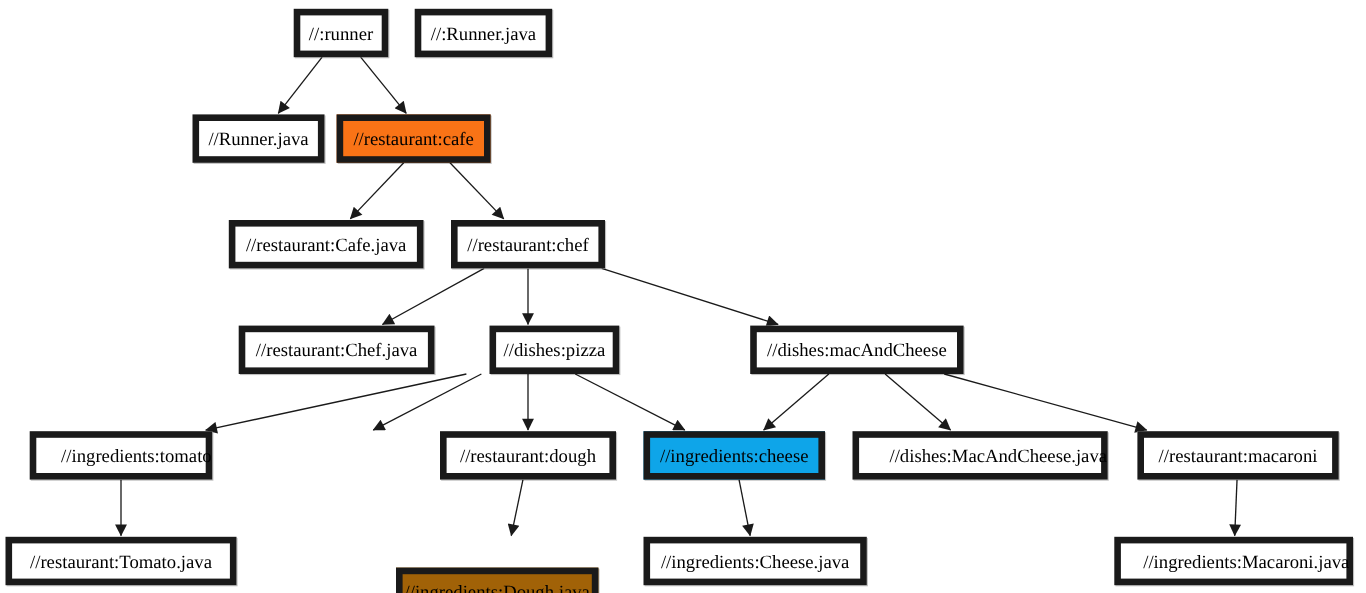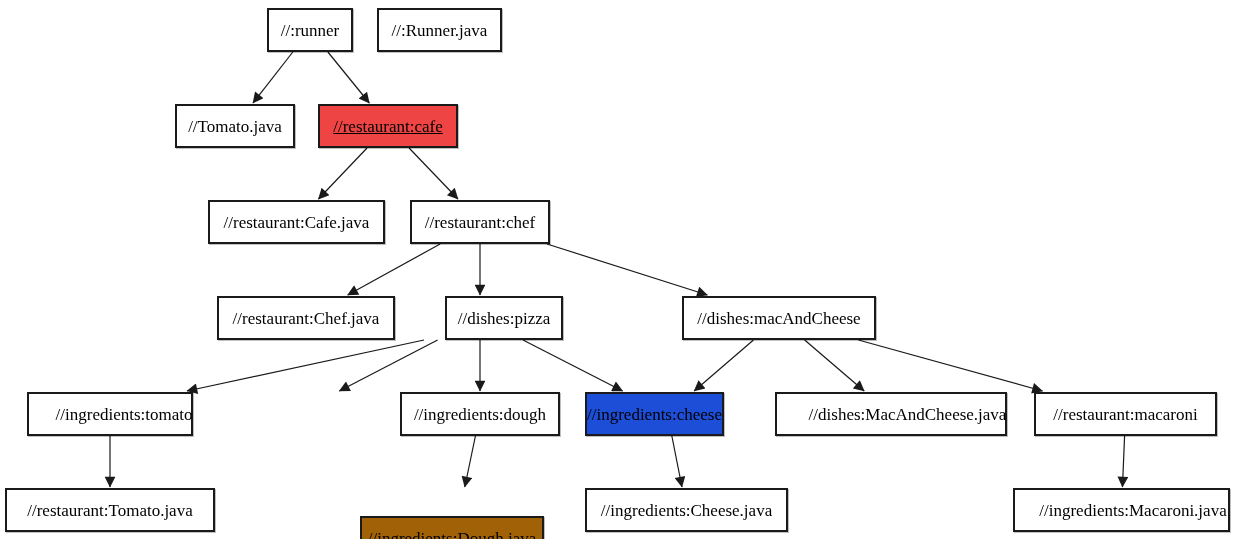--- a/index.html
+++ b/index.html
@@ -17,21 +17,21 @@
   }
   .graph-canvas svg {
     position: absolute;
     left: 0;
     top: 0;
     pointer-events: none;
   }
   .node {
     position: absolute;
     box-sizing: border-box;
-    border: 2px solid #eab308;
+    border: 6px solid #eab308;
     background: #ffffff;
     color: #000000;
     display: flex;
     align-items: center;
     justify-content: center;
     font-size: 17px;
     line-height: 1;
     white-space: nowrap;
     box-shadow: 1px 1px 0 rgba(0,0,0,0.25);
   }
@@ -60,29 +60,29 @@
       <line x1="753.4479166666666" y1="340" x2="694.2135416666666" y2="391" stroke="#1a1a1a" stroke-width="1.2" marker-end="url(#arrowhead)"></line>
       <line x1="804.6666666666666" y1="340" x2="864.1666666666666" y2="391" stroke="#1a1a1a" stroke-width="1.2" marker-end="url(#arrowhead)"></line>
       <line x1="858.40625" y1="340" x2="1042.484375" y2="391" stroke="#1a1a1a" stroke-width="1.2" marker-end="url(#arrowhead)"></line>
       <line x1="110" y1="436" x2="110" y2="487" stroke="#1a1a1a" stroke-width="1.2" marker-end="url(#arrowhead)"></line>
       <line x1="475.4166666666667" y1="436" x2="464.7916666666667" y2="487" stroke="#1a1a1a" stroke-width="1.2" marker-end="url(#arrowhead)"></line>
       <line x1="671.8541666666666" y1="436" x2="681.9479166666666" y2="487" stroke="#1a1a1a" stroke-width="1.2" marker-end="url(#arrowhead)"></line>
       <line x1="1124.5833333333333" y1="436" x2="1122.4583333333333" y2="487" stroke="#1a1a1a" stroke-width="1.2" marker-end="url(#arrowhead)"></line>
     </svg>
     <div class="node" style="left: 267px; top: 8px; width: 86px; height: 44px; background: rgb(255, 255, 255); border-color: rgb(26, 26, 26);">//:runner</div>
     <div class="node" style="left: 377px; top: 8px; width: 125px; height: 44px; background: rgb(255, 255, 255); border-color: rgb(26, 26, 26);">//:Runner.java</div>
-    <div class="node" style="left: 175px; top: 104px; width: 120px; height: 44px; background: rgb(255, 255, 255); border-color: rgb(26, 26, 26);">//Tomato.java</div>
-    <div class="node" style="left: 318px; top: 104px; width: 140px; height: 44px; background: #ef4444; border-color: rgb(26, 26, 26); text-decoration: underline;">//restaurant:cafe</div>
+    <div class="node" style="left: 175px; top: 104px; width: 120px; height: 44px; background: rgb(255, 255, 255); border-color: rgb(26, 26, 26);">//Runner.java</div>
+    <div class="node" style="left: 306px; top: 104px; width: 140px; height: 44px; background: #f97316; border-color: rgb(26, 26, 26);">//restaurant:cafe</div>
     <div class="node" style="left: 208px; top: 200px; width: 177px; height: 44px; background: rgb(255, 255, 255); border-color: rgb(26, 26, 26);">//restaurant:Cafe.java</div>
     <div class="node" style="left: 410px; top: 200px; width: 140px; height: 44px; background: rgb(255, 255, 255); border-color: rgb(26, 26, 26);">//restaurant:chef</div>
     <div class="node" style="left: 217px; top: 296px; width: 178px; height: 44px; background: rgb(255, 255, 255); border-color: rgb(26, 26, 26);">//restaurant:Chef.java</div>
     <div class="node" style="left: 421px; top: 296px; width: 118px; height: 44px; background: rgb(255, 255, 255); border-color: rgb(26, 26, 26); margin-left: 24px;">//dishes:pizza</div>
     <div class="node" style="left: 682px; top: 296px; width: 194px; height: 44px; background: rgb(255, 255, 255); border-color: rgb(26, 26, 26);">//dishes:macAndCheese</div>
     <div class="node" style="left: 27px; top: 392px; width: 166px; height: 44px; background: rgb(255, 255, 255); border-color: rgb(26, 26, 26); padding-left: 28px;">//ingredients:tomato</div>
-    <div class="node" style="left: 400px; top: 392px; width: 160px; height: 44px; background: rgb(255, 255, 255); border-color: rgb(26, 26, 26);">//ingredients:dough</div>
-    <div class="node" style="left: 585px; top: 392px; width: 139px; height: 44px; background: #1d4ed8; border-color: rgb(26, 26, 26);">//ingredients:cheese</div>
+    <div class="node" style="left: 400px; top: 392px; width: 160px; height: 44px; background: rgb(255, 255, 255); border-color: rgb(26, 26, 26);">//restaurant:dough</div>
+    <div class="node" style="left: 585px; top: 392px; width: 165px; height: 44px; background: #0ea5e9; border-color: rgb(26, 26, 26);">//ingredients:cheese</div>
     <div class="node" style="left: 775px; top: 392px; width: 232px; height: 44px; background: rgb(255, 255, 255); border-color: rgb(26, 26, 26); padding-left: 33px;">//dishes:MacAndCheese.java</div>
     <div class="node" style="left: 1034px; top: 392px; width: 183px; height: 44px; background: rgb(255, 255, 255); border-color: rgb(26, 26, 26);">//restaurant:macaroni</div>
     <div class="node" style="left: 5px; top: 488px; width: 210px; height: 44px; background: rgb(255, 255, 255); border-color: rgb(26, 26, 26);">//restaurant:Tomato.java</div>
     <div class="node" style="left: 360px; top: 488px; width: 184px; height: 44px; background: #a16207; border-color: rgb(26, 26, 26); margin-top: 28px;">//ingredients:Dough.java</div>
     <div class="node" style="left: 585px; top: 488px; width: 203px; height: 44px; background: rgb(255, 255, 255); border-color: rgb(26, 26, 26);">//ingredients:Cheese.java</div>
     <div class="node" style="left: 1013px; top: 488px; width: 217px; height: 44px; background: rgb(255, 255, 255); border-color: rgb(26, 26, 26); padding-left: 23px;">//ingredients:Macaroni.java</div>
   </div>
 
 </body></html>

